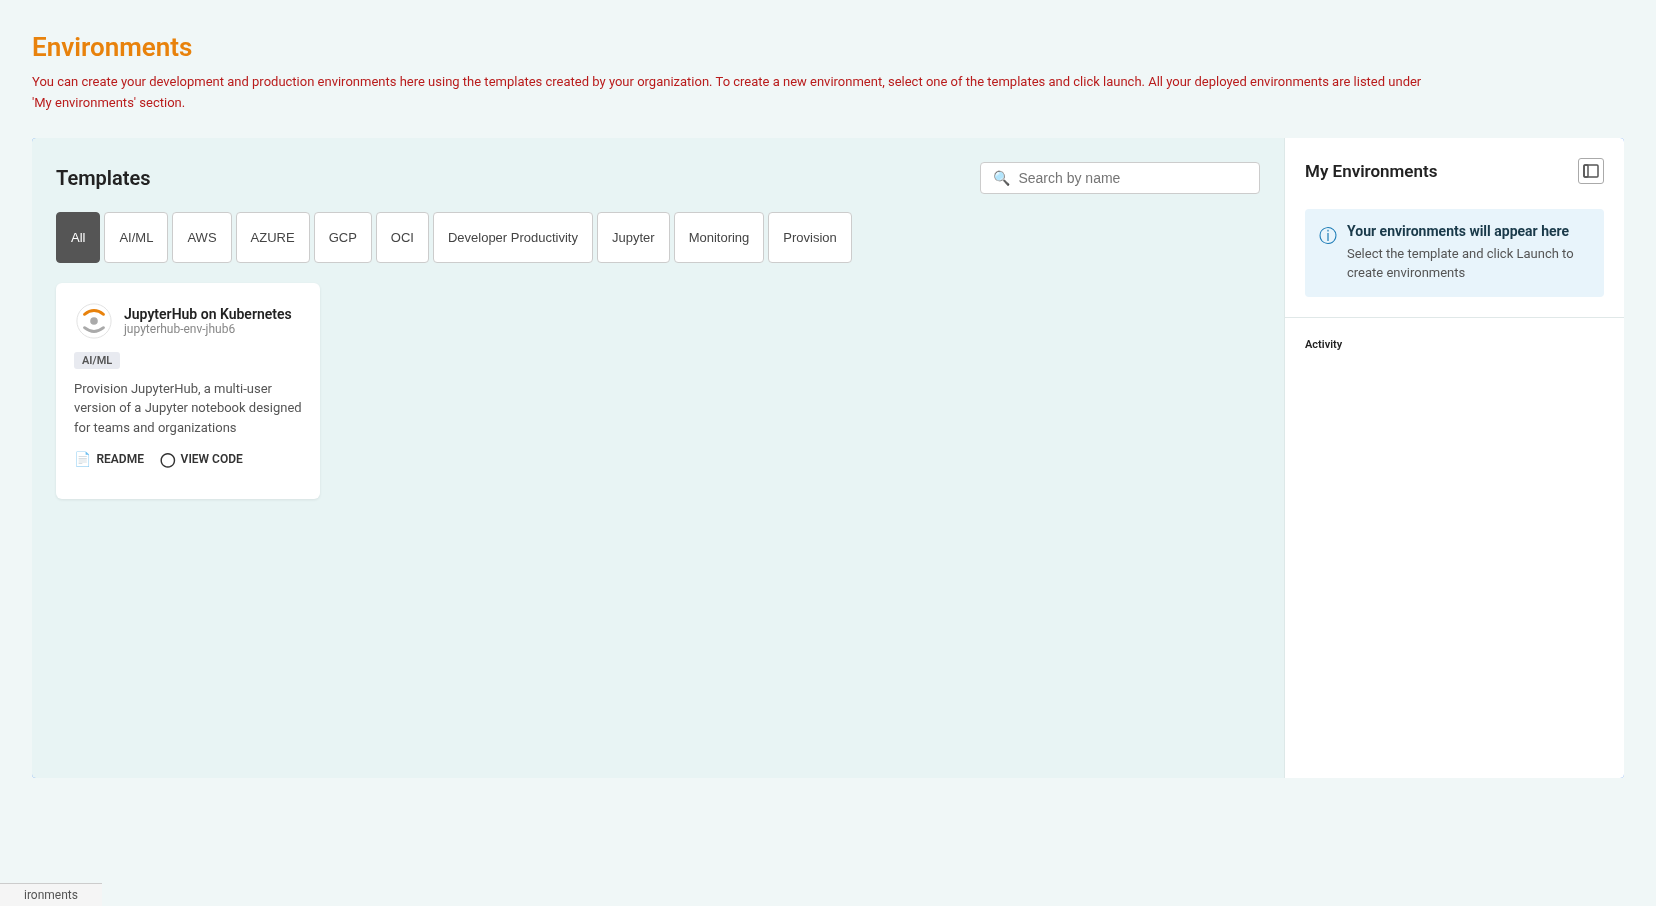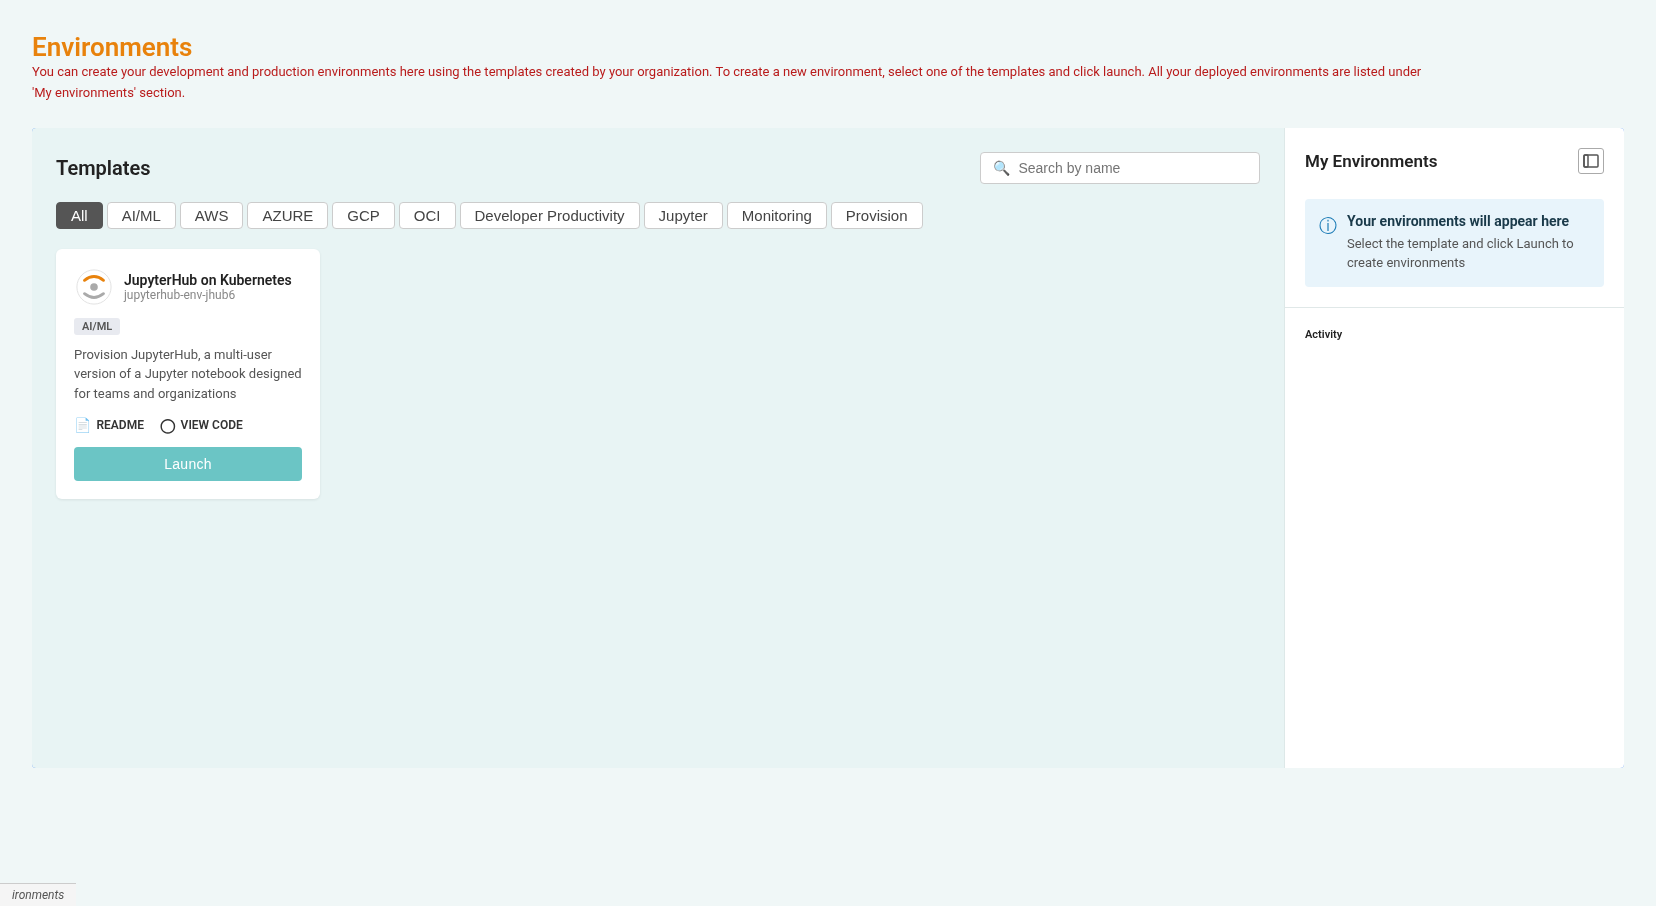--- a/index.html
+++ b/index.html
@@ -11,20 +11,21 @@
     }
     .page-wrapper {
       padding: 32px 32px 32px 32px;
       max-width: 1656px;
       min-height: 906px;
     }
     .page-title {
       font-size: 26px;
       font-weight: 600;
       color: #e8820c;
+      margin-bottom: 10px;
     }
     .page-description {
       font-size: 13px;
       color: #b91c1c;
       margin-bottom: 24px;
       line-height: 1.6;
       max-width: 1400px;
     }
     .main-layout {
       display: flex;
@@ -72,26 +73,26 @@
       color: #aaa;
       background: transparent;
     }
     .filter-tabs {
       display: flex;
       gap: 4px;
       margin-bottom: 20px;
       flex-wrap: wrap;
     }
     .filter-tab {
-      padding: 4px 14px;
+      padding: 17px 14px;
       border: 1px solid #ccc;
       border-radius: 4px;
       background: #fff;
       cursor: pointer;
-      font-size: 15px;
+      font-size: 13px;
       color: #444;
       white-space: nowrap;
     }
     .filter-tab.active {
       background: #555;
       color: #fff;
       border-color: #555;
     }
     .template-cards {
       display: flex;
@@ -248,24 +249,23 @@
       font-weight: 600;
       color: #222;
       margin-bottom: 12px;
     }
     .bottom-tab {
       position: fixed;
       bottom: 0;
       left: 0;
       background: #f5f5f5;
       border-top: 1px solid #ccc;
-      padding: 4px 12px;
+      padding: 4px 24px;
       font-size: 12px;
       color: #555;
-      font-style: italic;
     }
   </style>
 </head>
 <body>
 
 <div class="page-wrapper">
   <h1 class="page-title">Environments</h1>
   <p class="page-description">You can create your development and production environments here using the templates created by your organization. To create a new environment, select one of the templates and click launch. All your deployed environments are listed under 'My environments' section.</p>
 
   <div class="main-layout">
@@ -318,21 +318,20 @@
           <div class="card-links">
             <a class="card-link">
               <span class="link-icon">📄</span>
               <span>README</span>
             </a>
             <a class="card-link">
               <span class="link-icon">◯</span>
               <span>VIEW CODE</span>
             </a>
           </div>
-          <button class="launch-btn">Launch</button>
         </div>
       </div>
     </div>
 
     <div class="right-panel">
       <div class="my-environments-section">
         <div class="my-env-header">
           <h2 class="my-env-title">My Environments</h2>
           <div class="expand-icon">
             <svg width="16" height="14" viewBox="0 0 16 14" fill="none" xmlns="http://www.w3.org/2000/svg">

